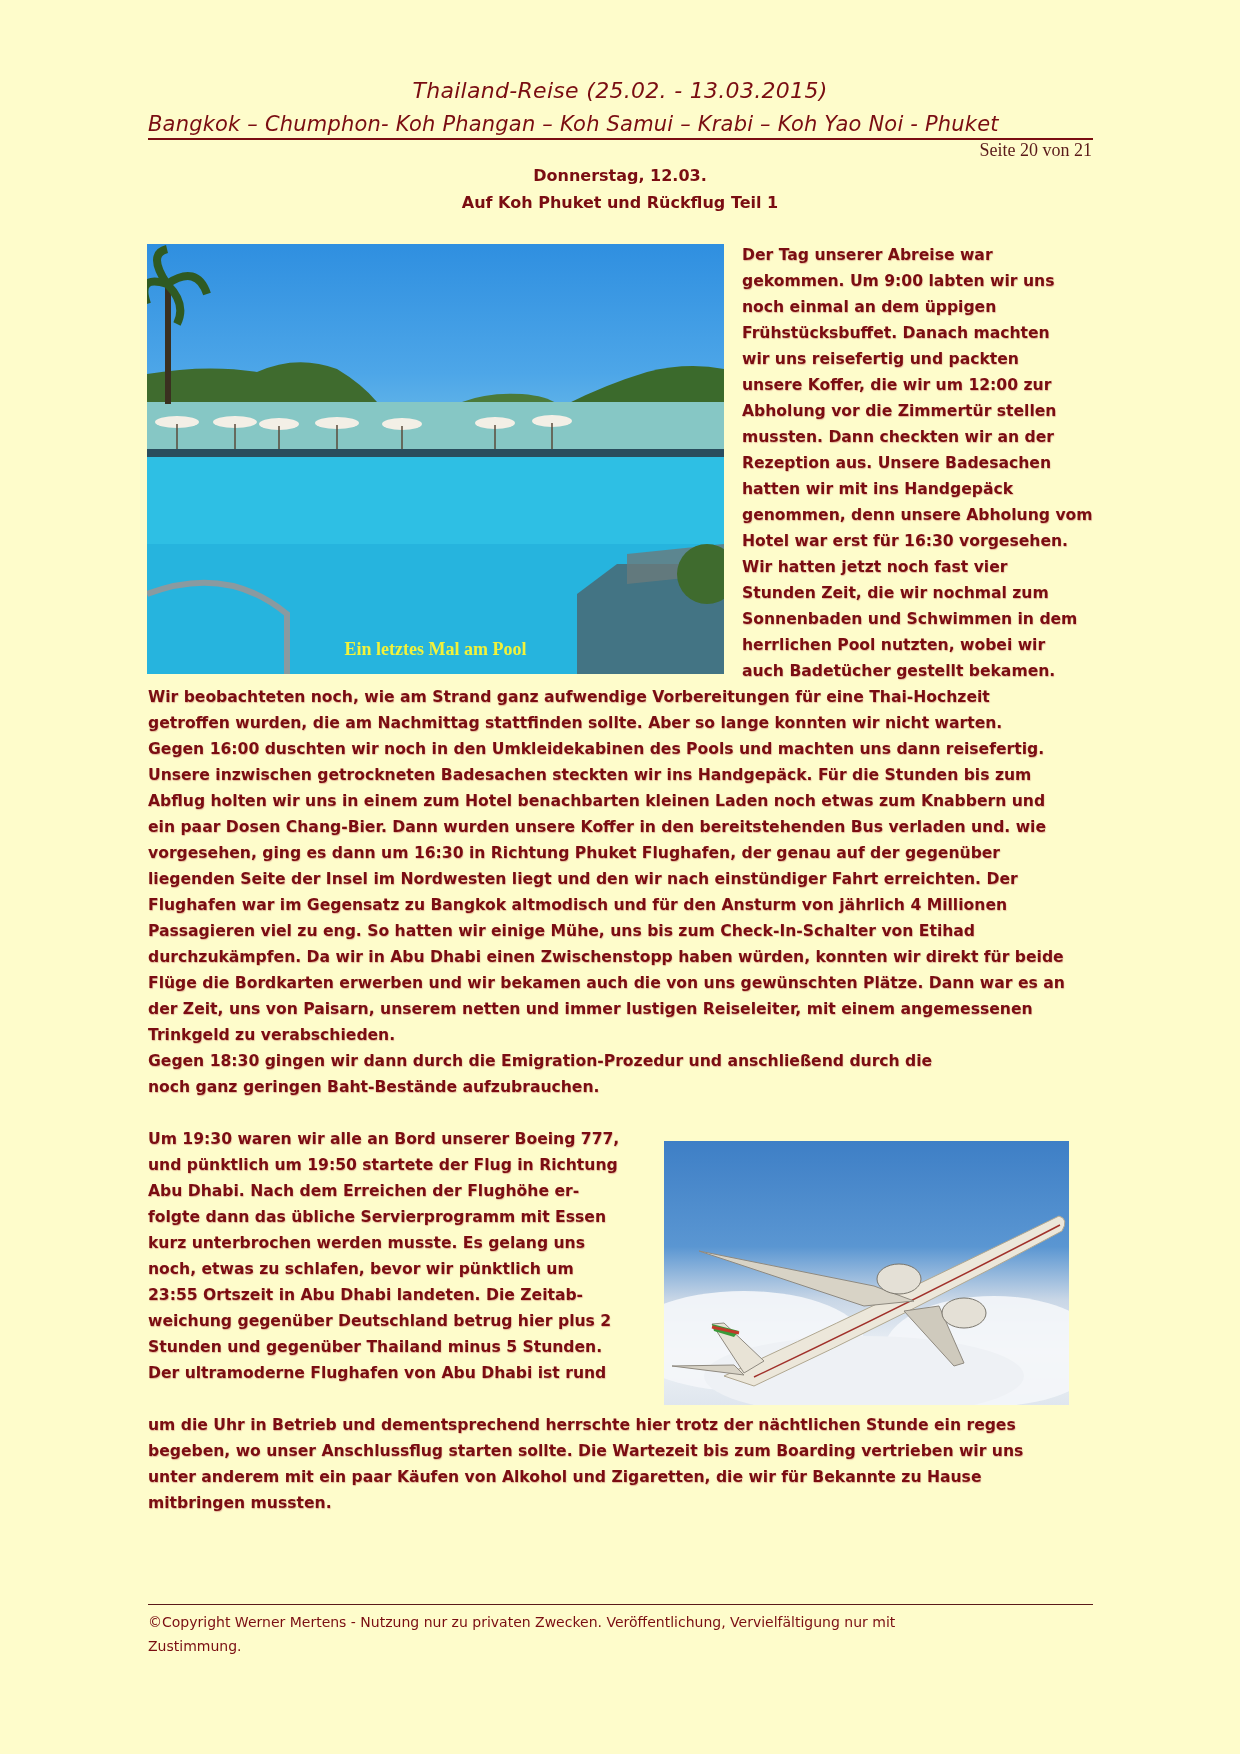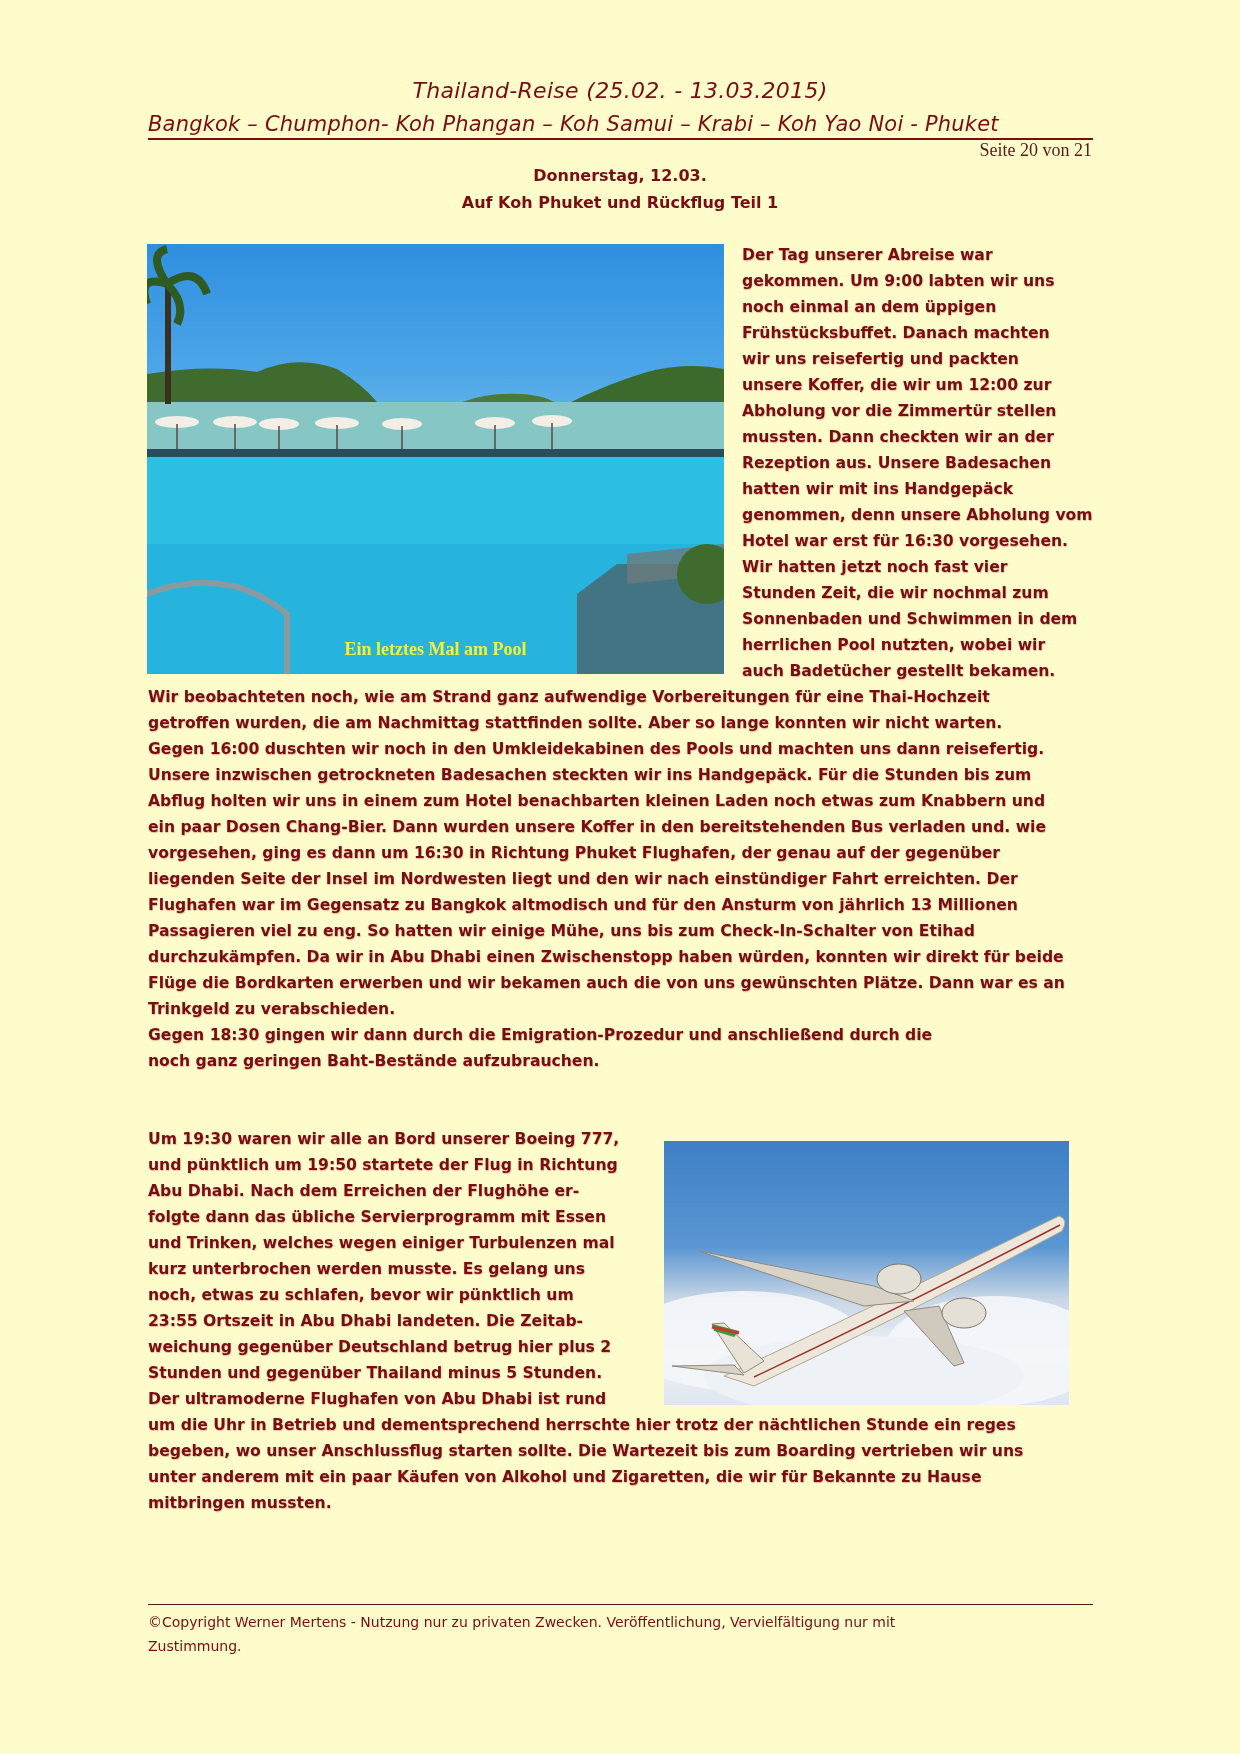--- a/index.html
+++ b/index.html
@@ -130,35 +130,35 @@
 
 <div class="abs body-text full-text">
   <span class="line">Wir beobachteten noch, wie am Strand ganz aufwendige Vorbereitungen für eine Thai-Hochzeit</span>
   <span class="line">getroffen wurden, die am Nachmittag stattfinden sollte. Aber so lange konnten wir nicht warten.</span>
   <span class="line">Gegen 16:00 duschten wir noch in den Umkleidekabinen des Pools und machten uns dann reisefertig.</span>
   <span class="line">Unsere inzwischen getrockneten Badesachen steckten wir ins Handgepäck. Für die Stunden bis zum</span>
   <span class="line">Abflug holten wir uns in einem zum Hotel benachbarten kleinen Laden noch etwas zum Knabbern und</span>
   <span class="line">ein paar Dosen Chang-Bier. Dann wurden unsere Koffer in den bereitstehenden Bus verladen und. wie</span>
   <span class="line">vorgesehen, ging es dann um 16:30 in Richtung Phuket Flughafen, der genau auf der gegenüber</span>
   <span class="line">liegenden Seite der Insel im Nordwesten liegt und den wir nach einstündiger Fahrt erreichten. Der</span>
-  <span class="line">Flughafen war im Gegensatz zu Bangkok altmodisch und für den Ansturm von jährlich 13 Millionen</span>
+  <span class="line">Flughafen war im Gegensatz zu Bangkok altmodisch und für den Ansturm von jährlich 4 Millionen</span>
   <span class="line">Passagieren viel zu eng. So hatten wir einige Mühe, uns bis zum Check-In-Schalter von Etihad</span>
   <span class="line">durchzukämpfen. Da wir in Abu Dhabi einen Zwischenstopp haben würden, konnten wir direkt für beide</span>
   <span class="line">Flüge die Bordkarten erwerben und wir bekamen auch die von uns gewünschten Plätze. Dann war es an</span>
+  <span class="line">der Zeit, uns von Paisarn, unserem netten und immer lustigen Reiseleiter, mit einem angemessenen</span>
   <span class="line">Trinkgeld zu verabschieden.</span>
   <span class="line">Gegen 18:30 gingen wir dann durch die Emigration-Prozedur und anschließend durch die</span>
   <span class="line">noch ganz geringen Baht-Bestände aufzubrauchen.</span>
 </div>
 
 <div class="abs body-text narrow-text">
   <span class="line">Um 19:30 waren wir alle an Bord unserer Boeing 777,</span>
   <span class="line">und pünktlich um 19:50 startete der Flug in Richtung</span>
   <span class="line">Abu Dhabi. Nach dem Erreichen der Flughöhe er-</span>
   <span class="line">folgte dann das übliche Servierprogramm mit Essen</span>
-  <span class="line">und Trinken, welches wegen einiger Turbulenzen mal</span>
   <span class="line">kurz unterbrochen werden musste. Es gelang uns</span>
   <span class="line">noch, etwas zu schlafen, bevor wir pünktlich um</span>
   <span class="line">23:55 Ortszeit in Abu Dhabi landeten. Die Zeitab-</span>
   <span class="line">weichung gegenüber Deutschland betrug hier plus 2</span>
   <span class="line">Stunden und gegenüber Thailand minus 5 Stunden.</span>
   <span class="line">Der ultramoderne Flughafen von Abu Dhabi ist rund</span>
 </div>
 
 <div class="abs plane-img">
   <svg width="405" height="264" viewBox="0 0 405 264">

